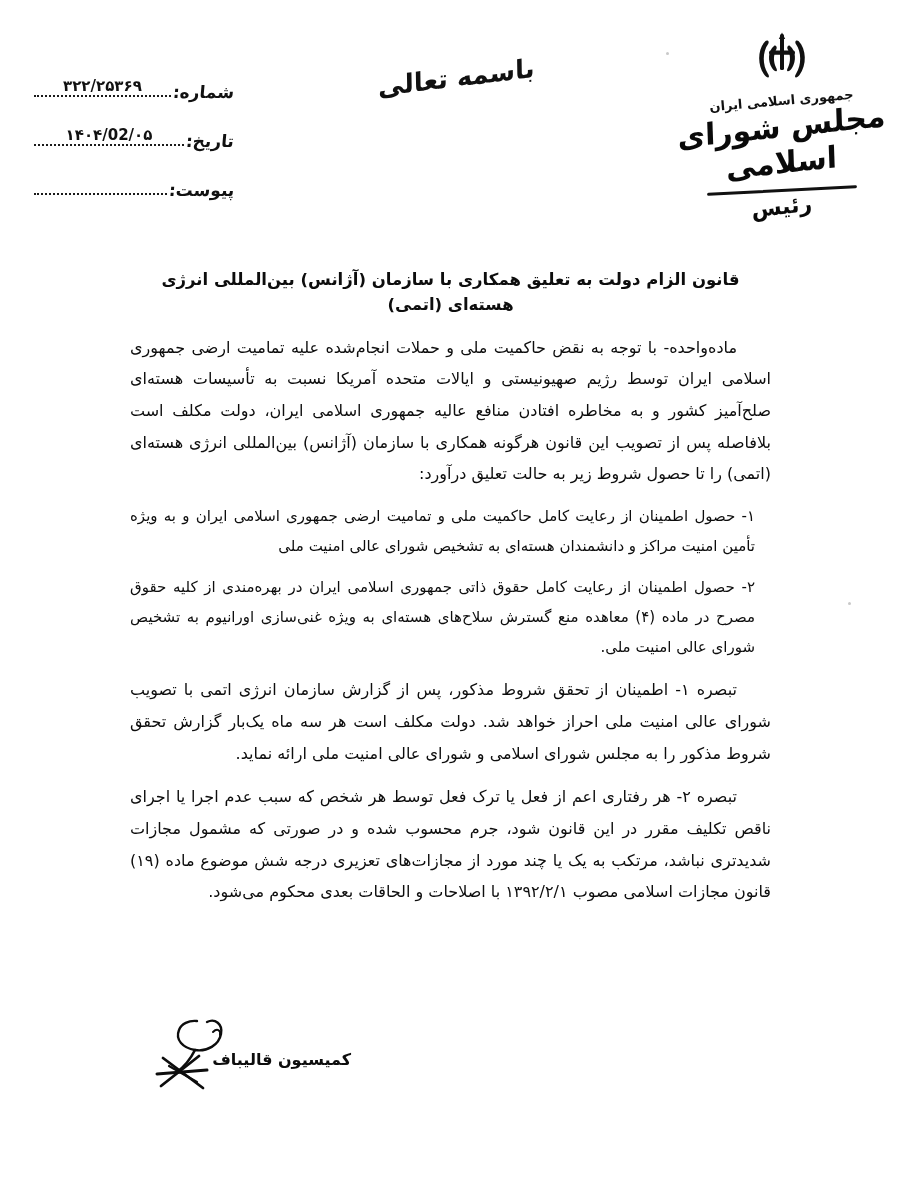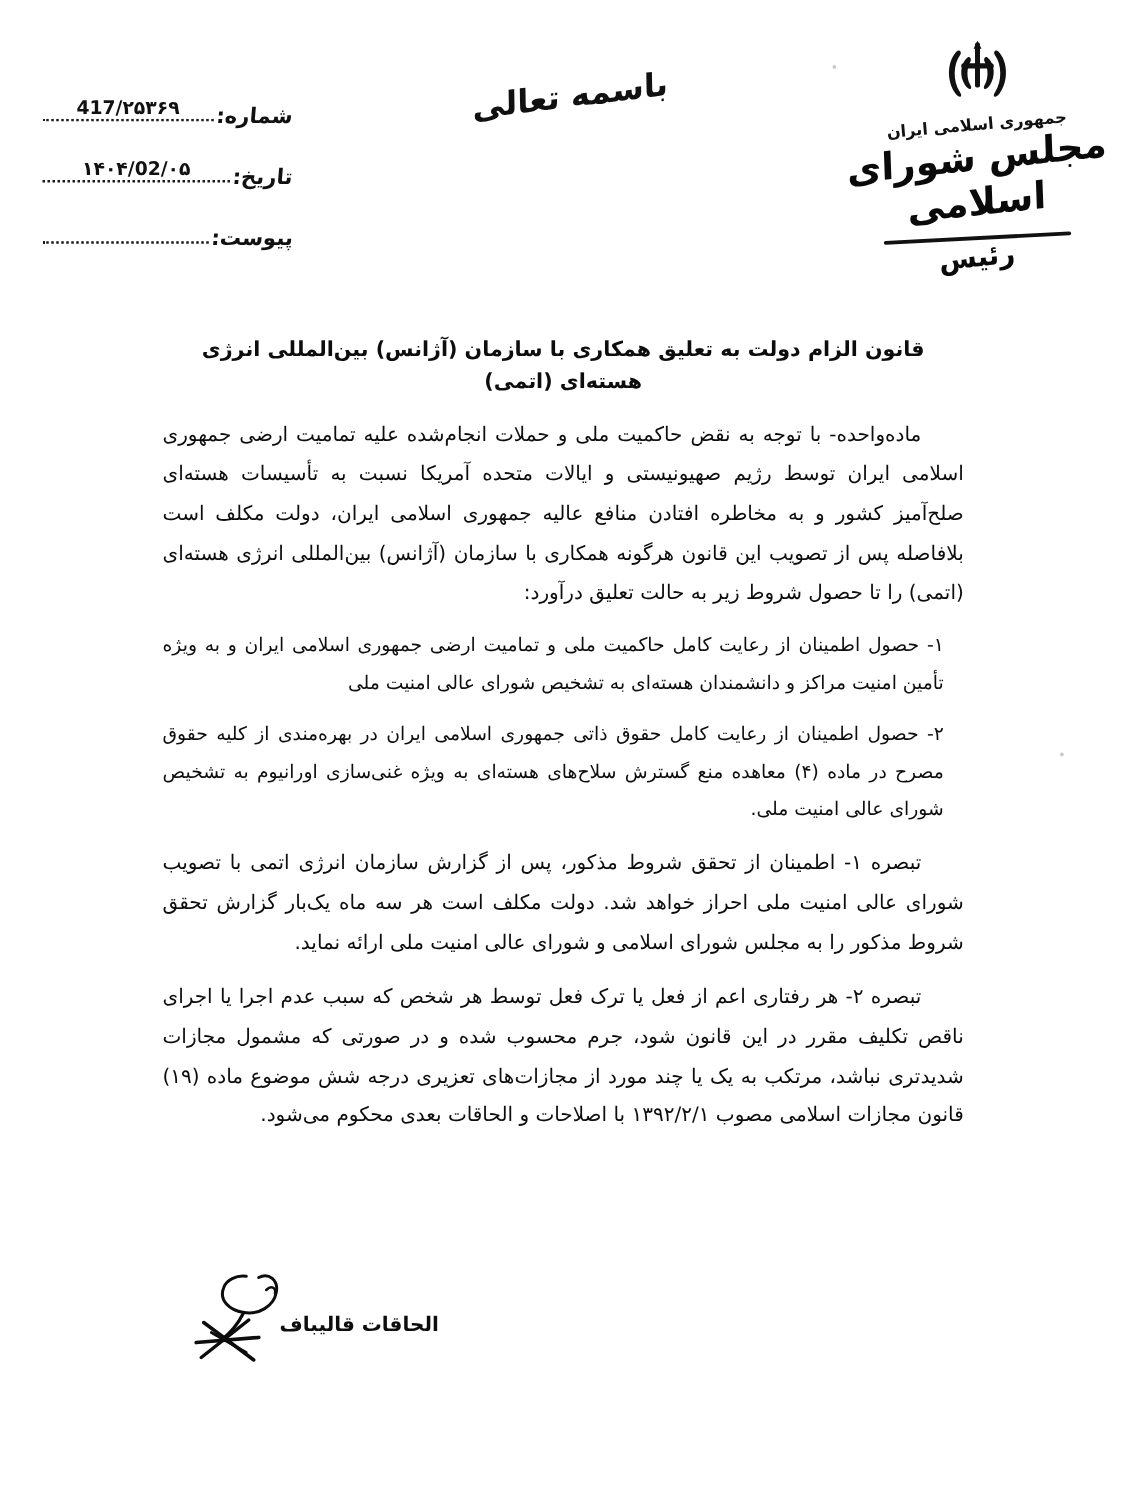--- a/index.html
+++ b/index.html
@@ -264,21 +264,21 @@
     <div class="lh-role">رئیس</div>
   </div>
 
   <div class="basmala">باسمه تعالی</div>
 
   <div class="meta">
 
     <div class="meta-row">
       <span class="meta-label">شماره:</span>
       <span class="meta-line">
-        <span class="meta-value">417/۲۵۳۶۹</span>
+        <span class="meta-value">۳۲۲/۲۵۳۶۹</span>
       </span>
     </div>
 
     <div class="meta-row">
       <span class="meta-label">تاریخ:</span>
       <span class="meta-line">
         <span class="meta-value">۱۴۰۴/02/۰۵</span>
       </span>
     </div>
 
@@ -320,19 +320,19 @@
 
           <path d="M88 48 L50 78" stroke-width="2.8"></path>
           <path d="M52 50 L92 80" stroke-width="2.8"></path>
           <path d="M46 66 L96 62" stroke-width="3"></path>
           <path d="M58 58 L86 74" stroke-width="2.2"></path>
 
           <path d="M102 24 C106 20 110 22 109 27" stroke-width="2"></path>
         </g>
       </svg>
     </span>
-    <span class="sign-name">الحاقات قالیباف</span>
+    <span class="sign-name">کمیسیون قالیباف</span>
   </div>
 
   <div class="speck" style="top:602px; left:848px; width:3px; height:3px;"></div>
   <div class="speck" style="top:52px; left:666px; width:3px; height:3px;"></div>
 
 </div>
 
 </body></html>

